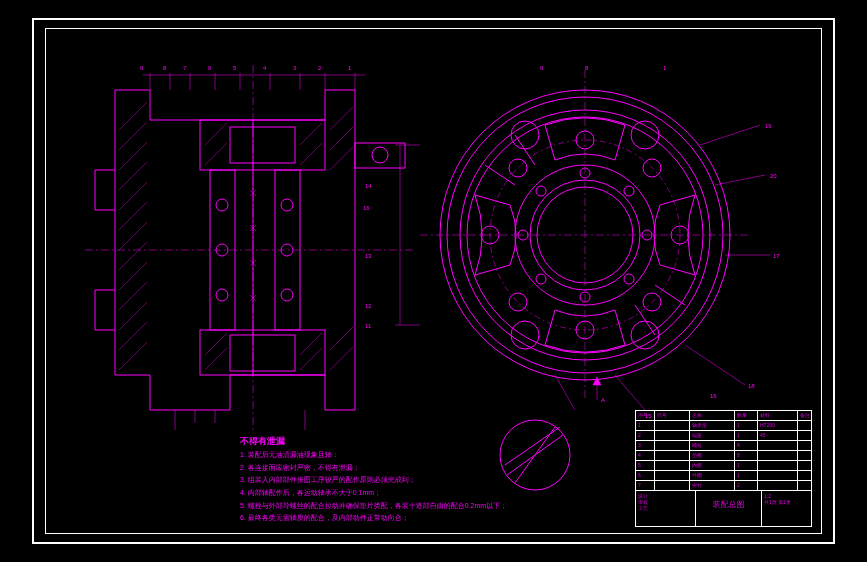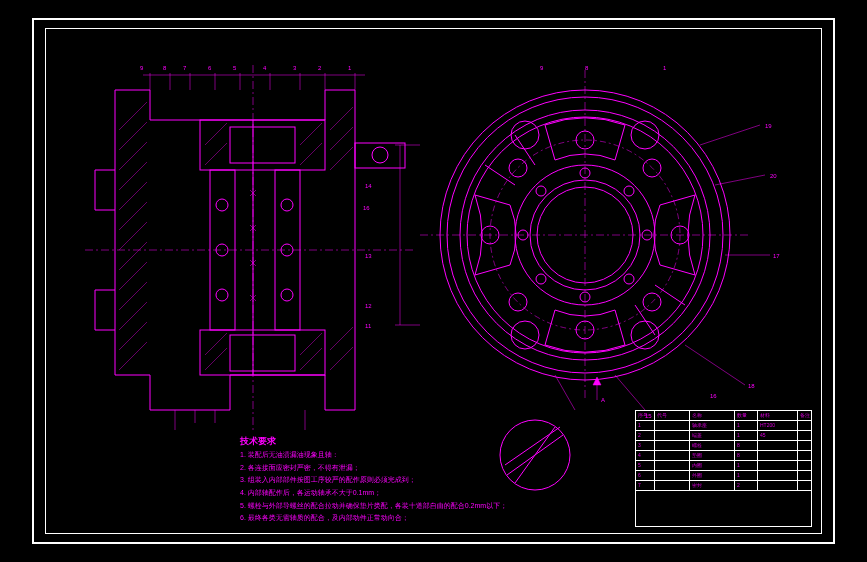--- a/index.html
+++ b/index.html
@@ -227,21 +227,21 @@
 
     <div class="callout" style="left:310px;top:288px">11</div>
     <div class="callout" style="left:310px;top:268px">12</div>
     <div class="callout" style="left:310px;top:218px">13</div>
     <div class="callout" style="left:310px;top:148px">14</div>
     <div class="callout" style="left:308px;top:170px">16</div>
 
     <div class="callout" style="left:546px;top:362px">A</div>
 
     <div class="tech-req" style="left:185px;top:398px">
-      <div class="tech-title">技术要求</div>
+      <div class="tech-title">不得有泄漏</div>
       <div>1. 装配后无油渍漏油现象且轴：</div>
       <div>2. 各连接面应密封严密，不得有泄漏；</div>
       <div>3. 组装入内部部件按图工序较严的配作原则必须完成到；</div>
       <div>4. 内部轴配作后，各运动轴承不大于0.1mm；</div>
       <div>5. 螺栓与外部导螺丝的配合拉动并确保垫片类配，各装十道部自由的配合0.2mm以下；</div>
       <div>6. 最终各类无需轴质的配合，及内部动件正常动向合；</div>
     </div>
 
     <div class="title-block">
       <div class="tb-row">
@@ -301,16 +301,28 @@
           <div class="tb-cell" style="flex:1;border-right:none"></div>
         </div>
       <div class="tb-row">
           <div class="tb-cell" style="width:14px">7</div>
           <div class="tb-cell" style="width:30px"></div>
           <div class="tb-cell" style="width:40px">密封</div>
           <div class="tb-cell" style="width:18px">2</div>
           <div class="tb-cell" style="width:35px"></div>
           <div class="tb-cell" style="flex:1;border-right:none"></div>
         </div>
+      <div class="tb-bottom">
+        <div class="tb-bcol" style="flex:0 0 55px">
+          <div>设计</div>
+          <div>审核</div>
+          <div>工艺</div>
+        </div>
+        <div class="tb-bcol tb-name">装配总图</div>
+        <div class="tb-bcol" style="flex:0 0 45px;border-right:none">
+          <div>1:2</div>
+          <div>共1页 第1页</div>
+        </div>
+      </div>
     </div>
 
   </div>
 </div>
 
 </body></html>

